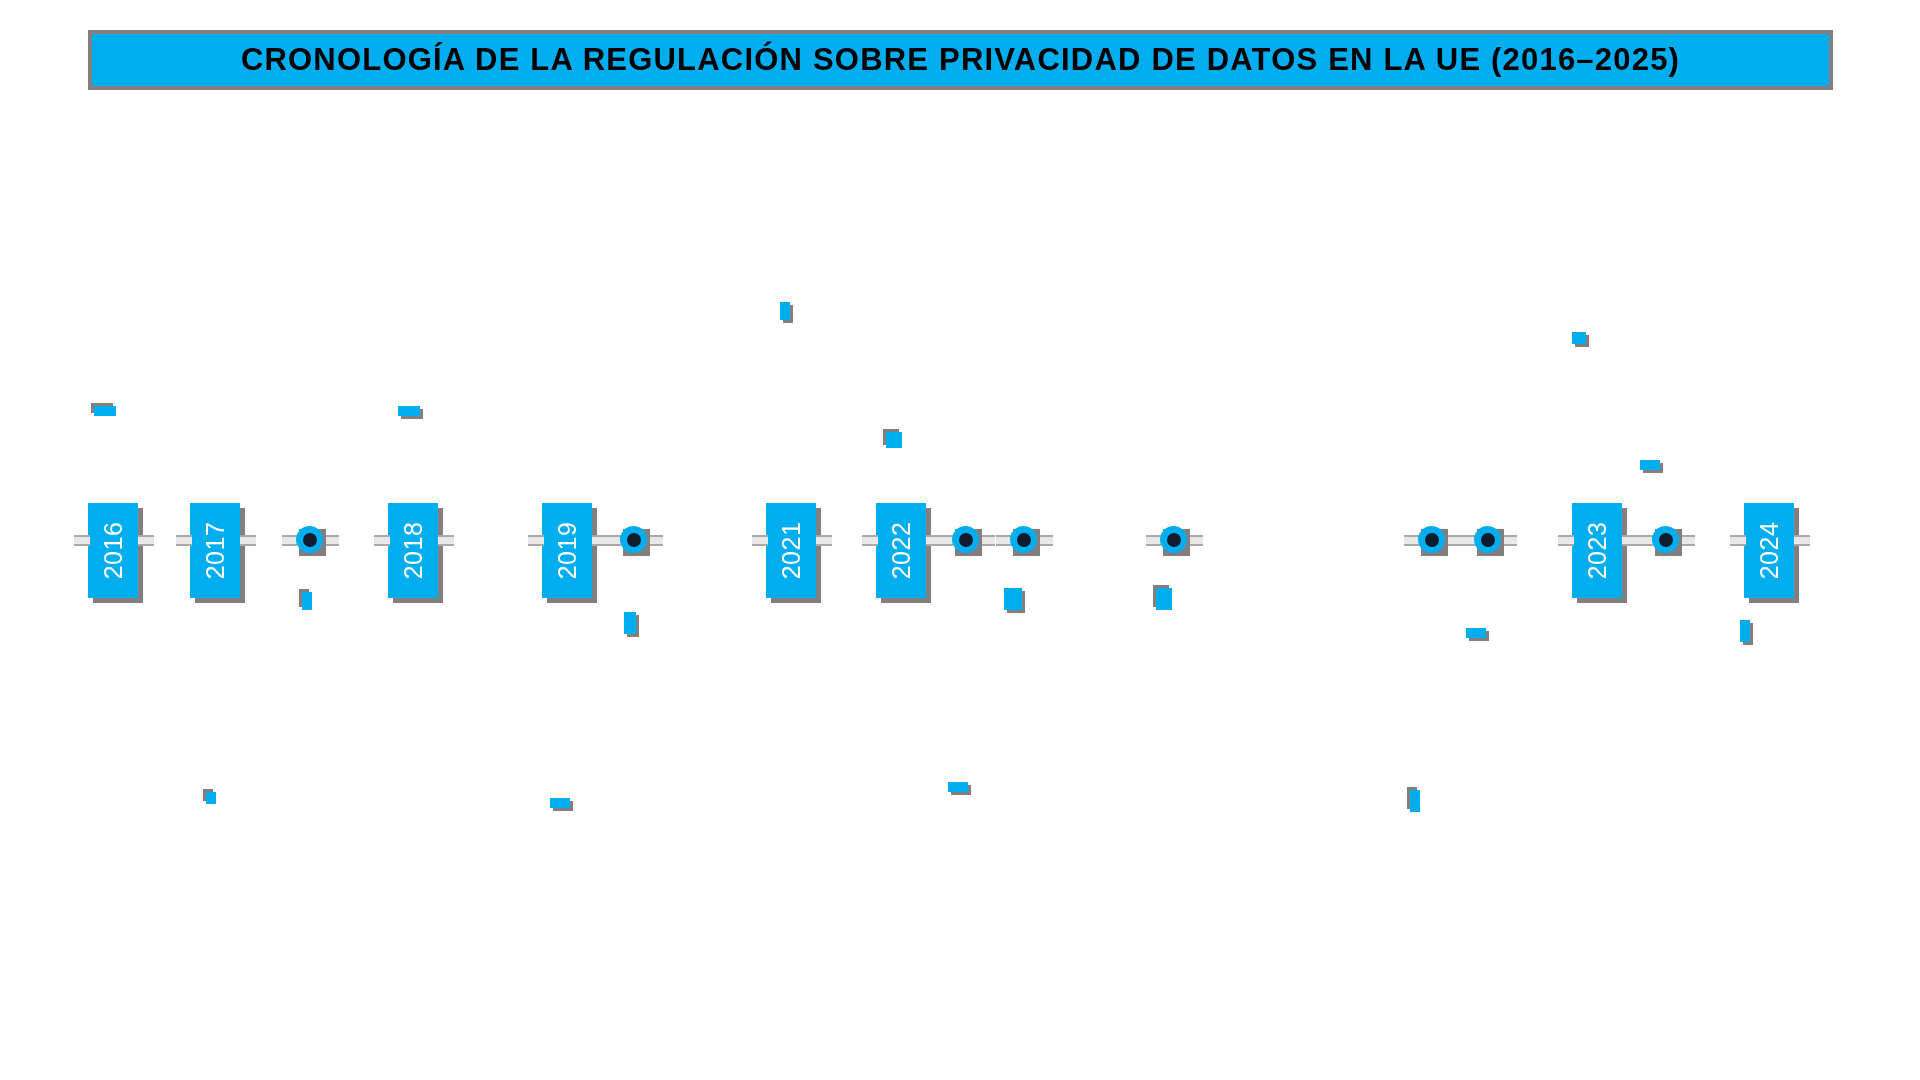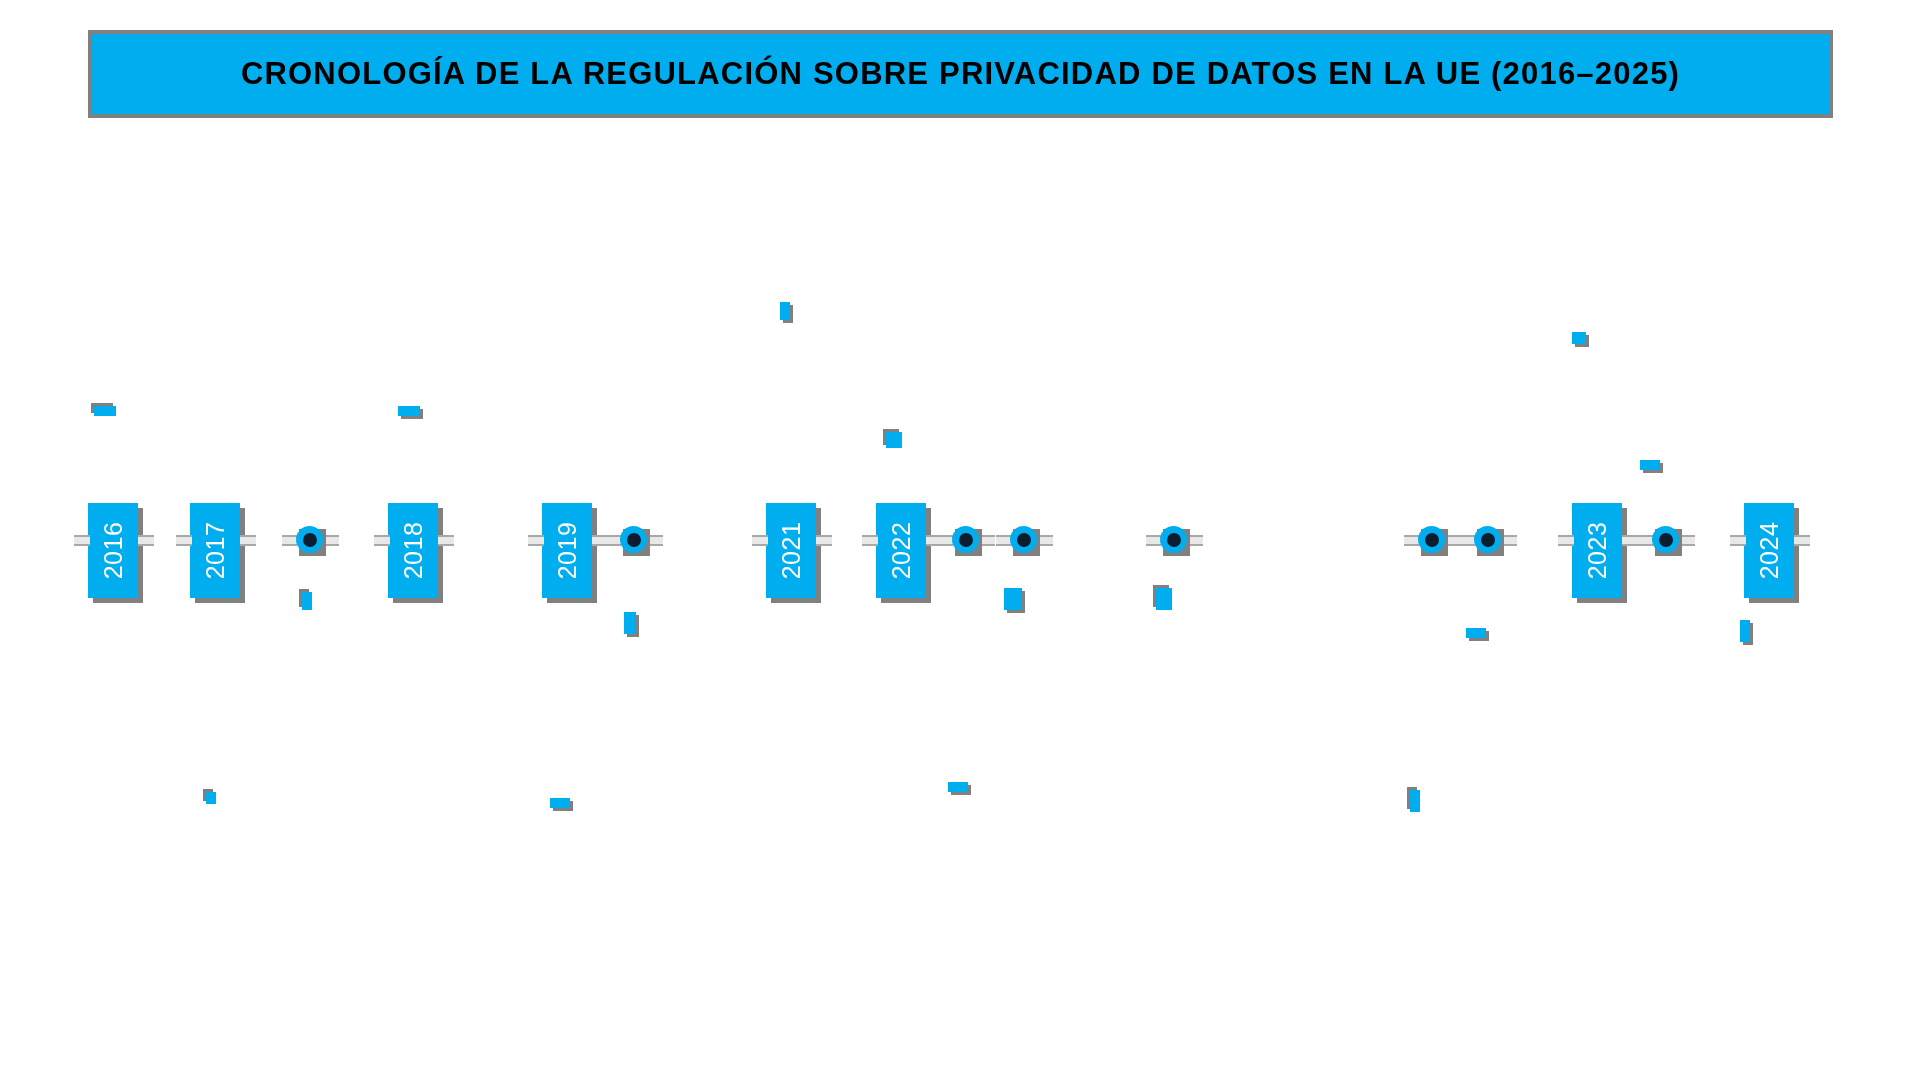--- a/index.html
+++ b/index.html
@@ -9,21 +9,21 @@
     background:#ffffff;
     font-family:"Liberation Sans", sans-serif;
     overflow:hidden;
     position:relative;
   }
 
   
   #title-bar{
     position:absolute;
     left:88px; top:30px;
-    width:1745px; height:88px;
+    width:1745px; height:60px;
     background:#00AEEF;
     border:4px solid #808080;
     box-sizing:border-box;
     display:flex;
     align-items:center;
     justify-content:center;
   }
   #title-text{
     font-size:31px;
     font-weight:bold;

